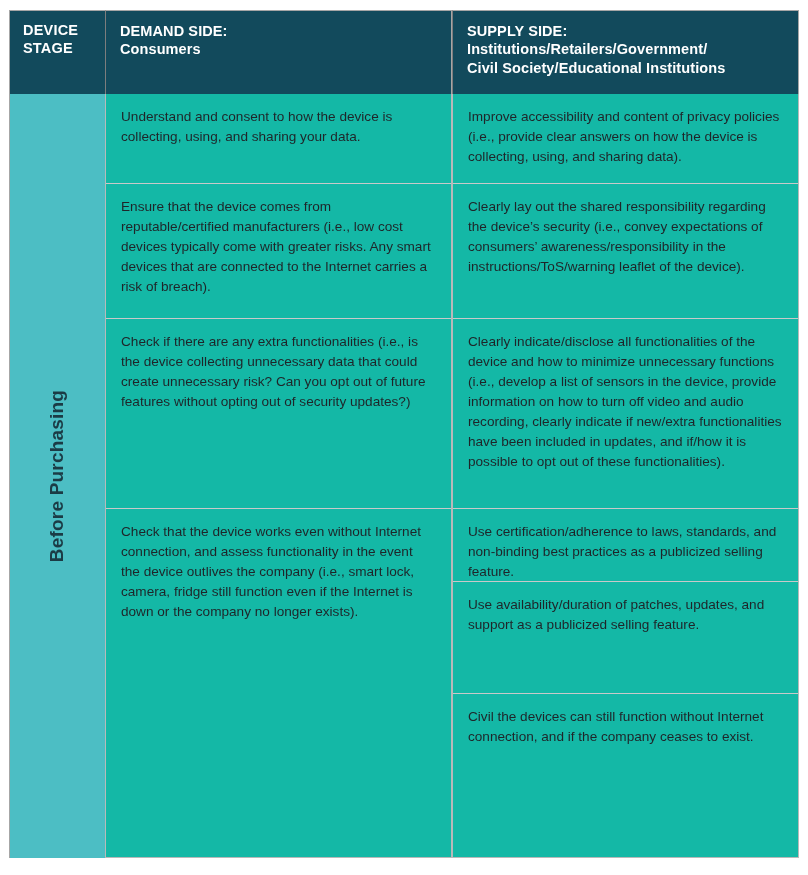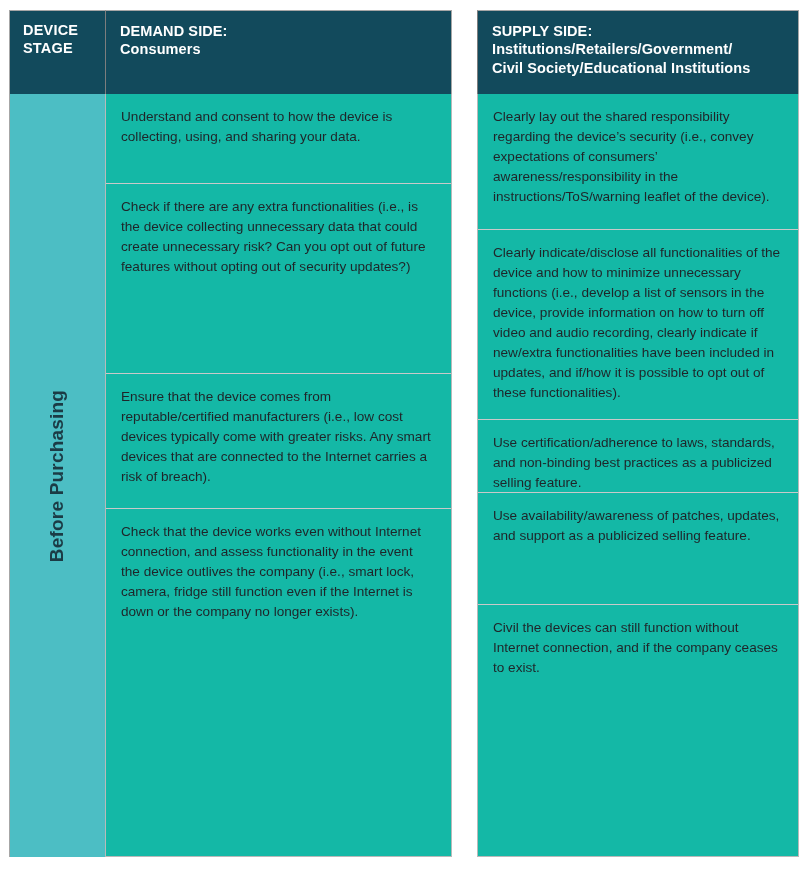--- a/index.html
+++ b/index.html
@@ -85,21 +85,21 @@
     display: flex;
     flex-direction: row;
     gap: 0;
   }
   .col {
     display: flex;
     flex-direction: column;
     box-sizing: border-box;
   }
   .col-demand { width: 347px; flex: 0 0 347px; }
-  .col-supply { flex: 1 1 auto; padding-left: 25px; }
+  .col-supply { flex: 1 1 auto; }
 
   .col-head {
     height: 84px;
     box-sizing: border-box;
     background: #124a5c;
     color: #ffffff;
     padding: 11px 14px 0 14px;
     font-size: 14.5px;
     font-weight: bold;
     line-height: 1.26;
@@ -158,36 +158,37 @@
 
     <div class="cols">
 
       <div class="col col-demand">
         <div class="col-head">
           <span>DEMAND SIDE:</span>
           <span class="sub">Consumers</span>
         </div>
         <div class="cells">
           <div class="cell h1">Understand and consent to how the device is collecting, using, and sharing your data.</div>
+          <div class="cell h2">Ensure that the device comes from reputable/certified manufacturers (i.e., low cost devices typically come with greater risks. Any smart devices that are connected to the Internet carries a risk of breach).</div>
           <div class="cell h3">Check if there are any extra functionalities (i.e., is the device collecting unnecessary data that could create unnecessary risk? Can you opt out of future features without opting out of security updates?)</div>
-          <div class="cell h2">Ensure that the device comes from reputable/certified manufacturers (i.e., low cost devices typically come with greater risks. Any smart devices that are connected to the Internet carries a risk of breach).</div>
           <div class="cell h6">Check that the device works even without Internet connection, and assess functionality in the event the device outlives the company (i.e., smart lock, camera, fridge still function even if the Internet is down or the company no longer exists).</div>
         </div>
       </div>
 
       <div class="col col-supply">
         <div class="col-head">
           <span>SUPPLY SIDE:</span>
           <span class="sub">Institutions/Retailers/Government/</span>
           <span class="sub">Civil Society/Educational Institutions</span>
         </div>
         <div class="cells">
+          <div class="cell h1">Improve accessibility and content of privacy policies (i.e., provide clear answers on how the device is collecting, using, and sharing data).</div>
           <div class="cell h2">Clearly lay out the shared responsibility regarding the device’s security (i.e., convey expectations of consumers’ awareness/responsibility in the instructions/ToS/warning leaflet of the device).</div>
           <div class="cell h3">Clearly indicate/disclose all functionalities of the device and how to minimize unnecessary functions (i.e., develop a list of sensors in the device, provide information on how to turn off video and audio recording, clearly indicate if new/extra functionalities have been included in updates, and if/how it is possible to opt out of these functionalities).</div>
           <div class="cell h4">Use certification/adherence to laws, standards, and non-binding best practices as a publicized selling feature.</div>
-          <div class="cell h5">Use availability/awareness of patches, updates, and support as a publicized selling feature.</div>
+          <div class="cell h5">Use availability/duration of patches, updates, and support as a publicized selling feature.</div>
           <div class="cell h6">Civil the devices can still function without Internet connection, and if the company ceases to exist.</div>
         </div>
       </div>
 
     </div>
   </div>
 </div>
 
 </body></html>

